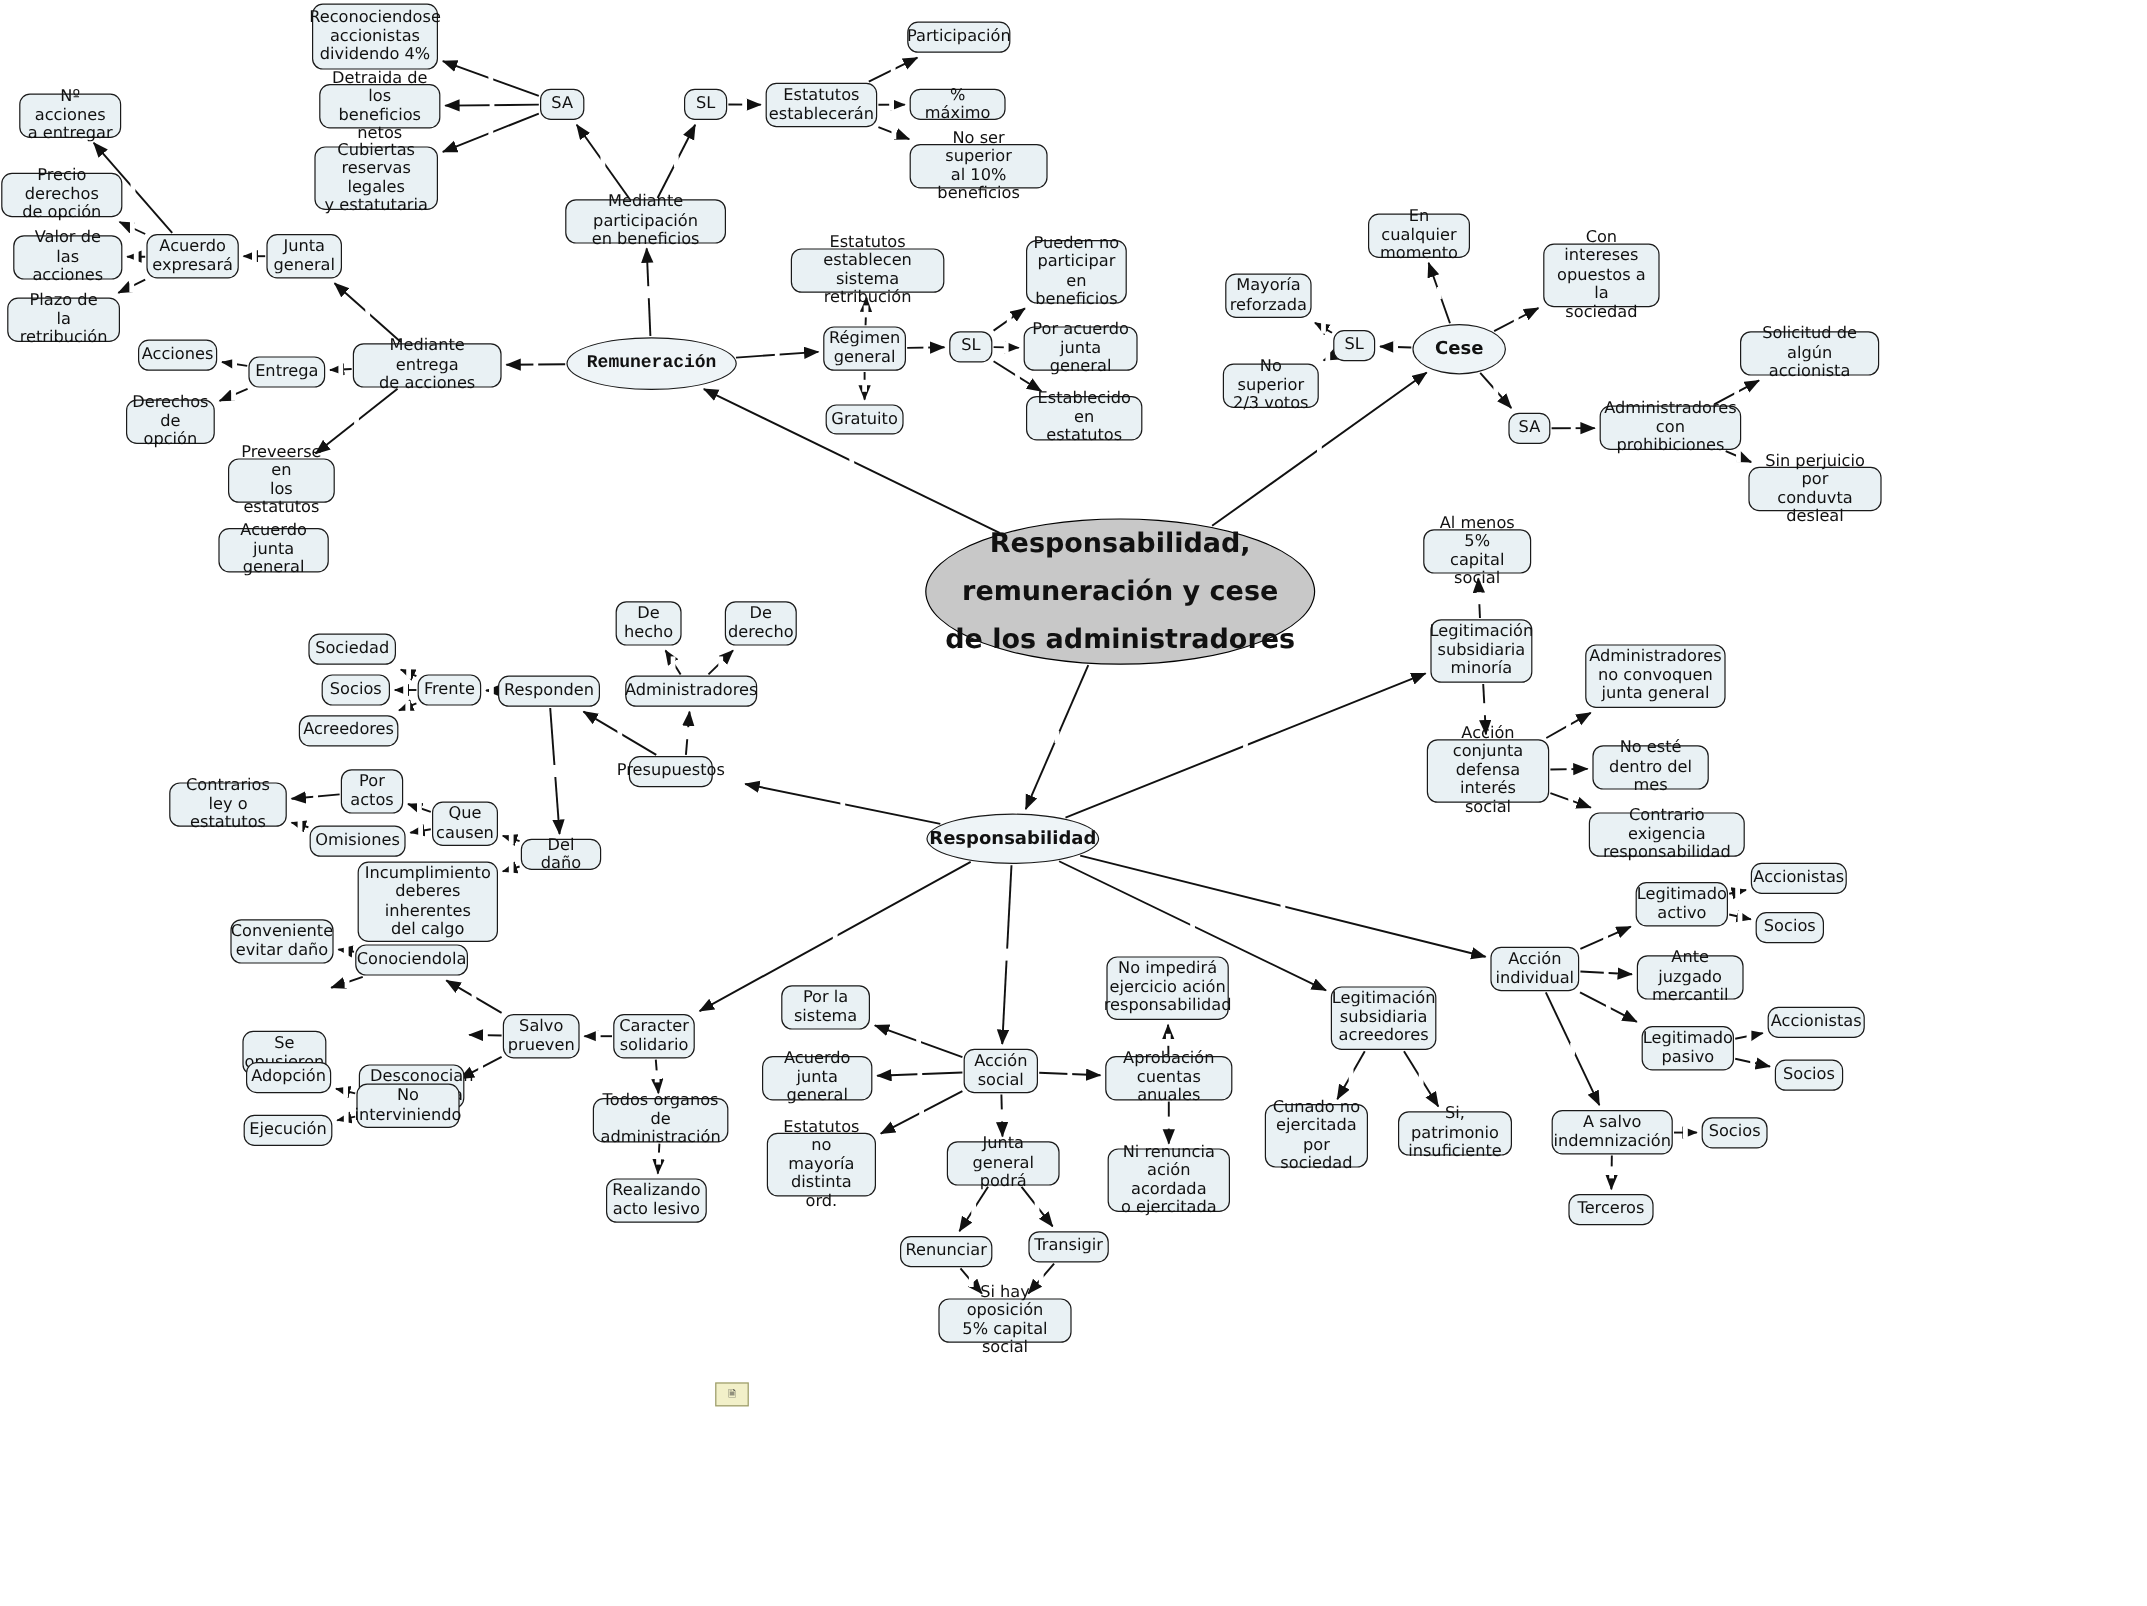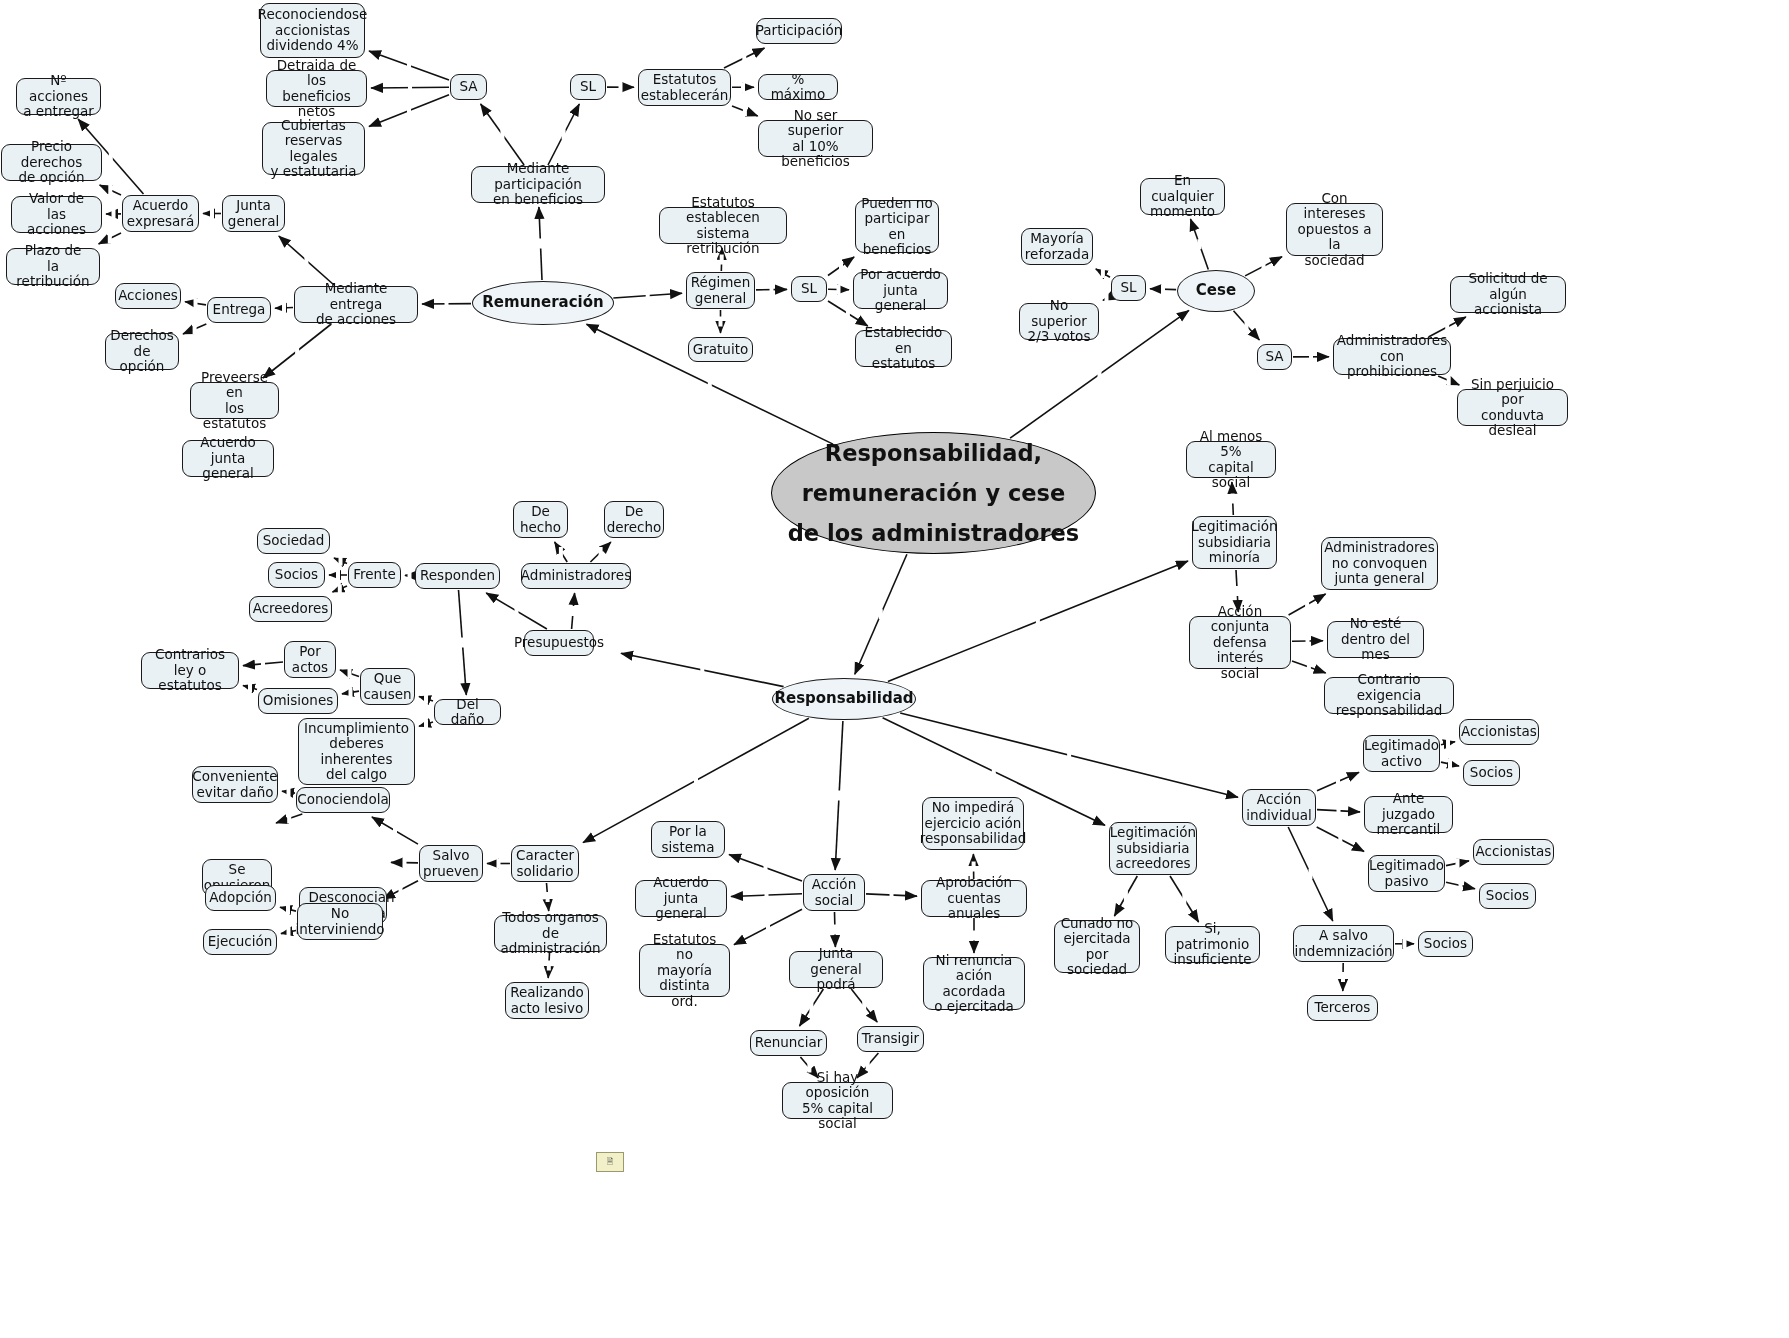--- a/index.html
+++ b/index.html
@@ -256,21 +256,21 @@
         <line x1="800.4" y1="1057.0" x2="818.3" y2="1078.0" stroke="#111111" stroke-width="1.6" marker-end="url(#arrow)"></line>
         <rect x="807.4" y="1062.5" width="4" height="10" fill="#ffffff"></rect>
         <line x1="878.4" y1="1053.0" x2="856.9" y2="1078.0" stroke="#111111" stroke-width="1.6" marker-end="url(#arrow)"></line>
         <rect x="865.7" y="1060.5" width="4" height="10" fill="#ffffff"></rect>
       </g>
   </svg>
   <div id="node-layer">
       <div class="node ellipse center" style="left: 771px; top: 432px; width: 325px; height: 122px;">Responsabilidad,
 remuneración y cese
 de los administradores</div>
-      <div class="node ellipse sub" style="left: 472px; top: 281px; width: 142px; height: 44px;">Remuneración</div>
+      <div class="node ellipse sub" style="left: 472px; top: 281px; width: 142px; height: 44px; font-family: Liberation Mono, monospace;">Remuneración</div>
       <div class="node ellipse sub" style="left: 1177px; top: 270px; width: 78px; height: 42px;">Cese</div>
       <div class="node ellipse sub" style="left: 772px; top: 678px; width: 144px; height: 42px;">Responsabilidad</div>
       <div class="node" style="left: 260px; top: 3px; width: 105px; height: 55px;">Reconociendose
 accionistas
 dividendo 4%</div>
       <div class="node" style="left: 266px; top: 70px; width: 101px; height: 37px;">Detraida de los
 beneficios netos</div>
       <div class="node" style="left: 262px; top: 122px; width: 103px; height: 53px;">Cubiertas
 reservas legales
 y estatutaria</div>

